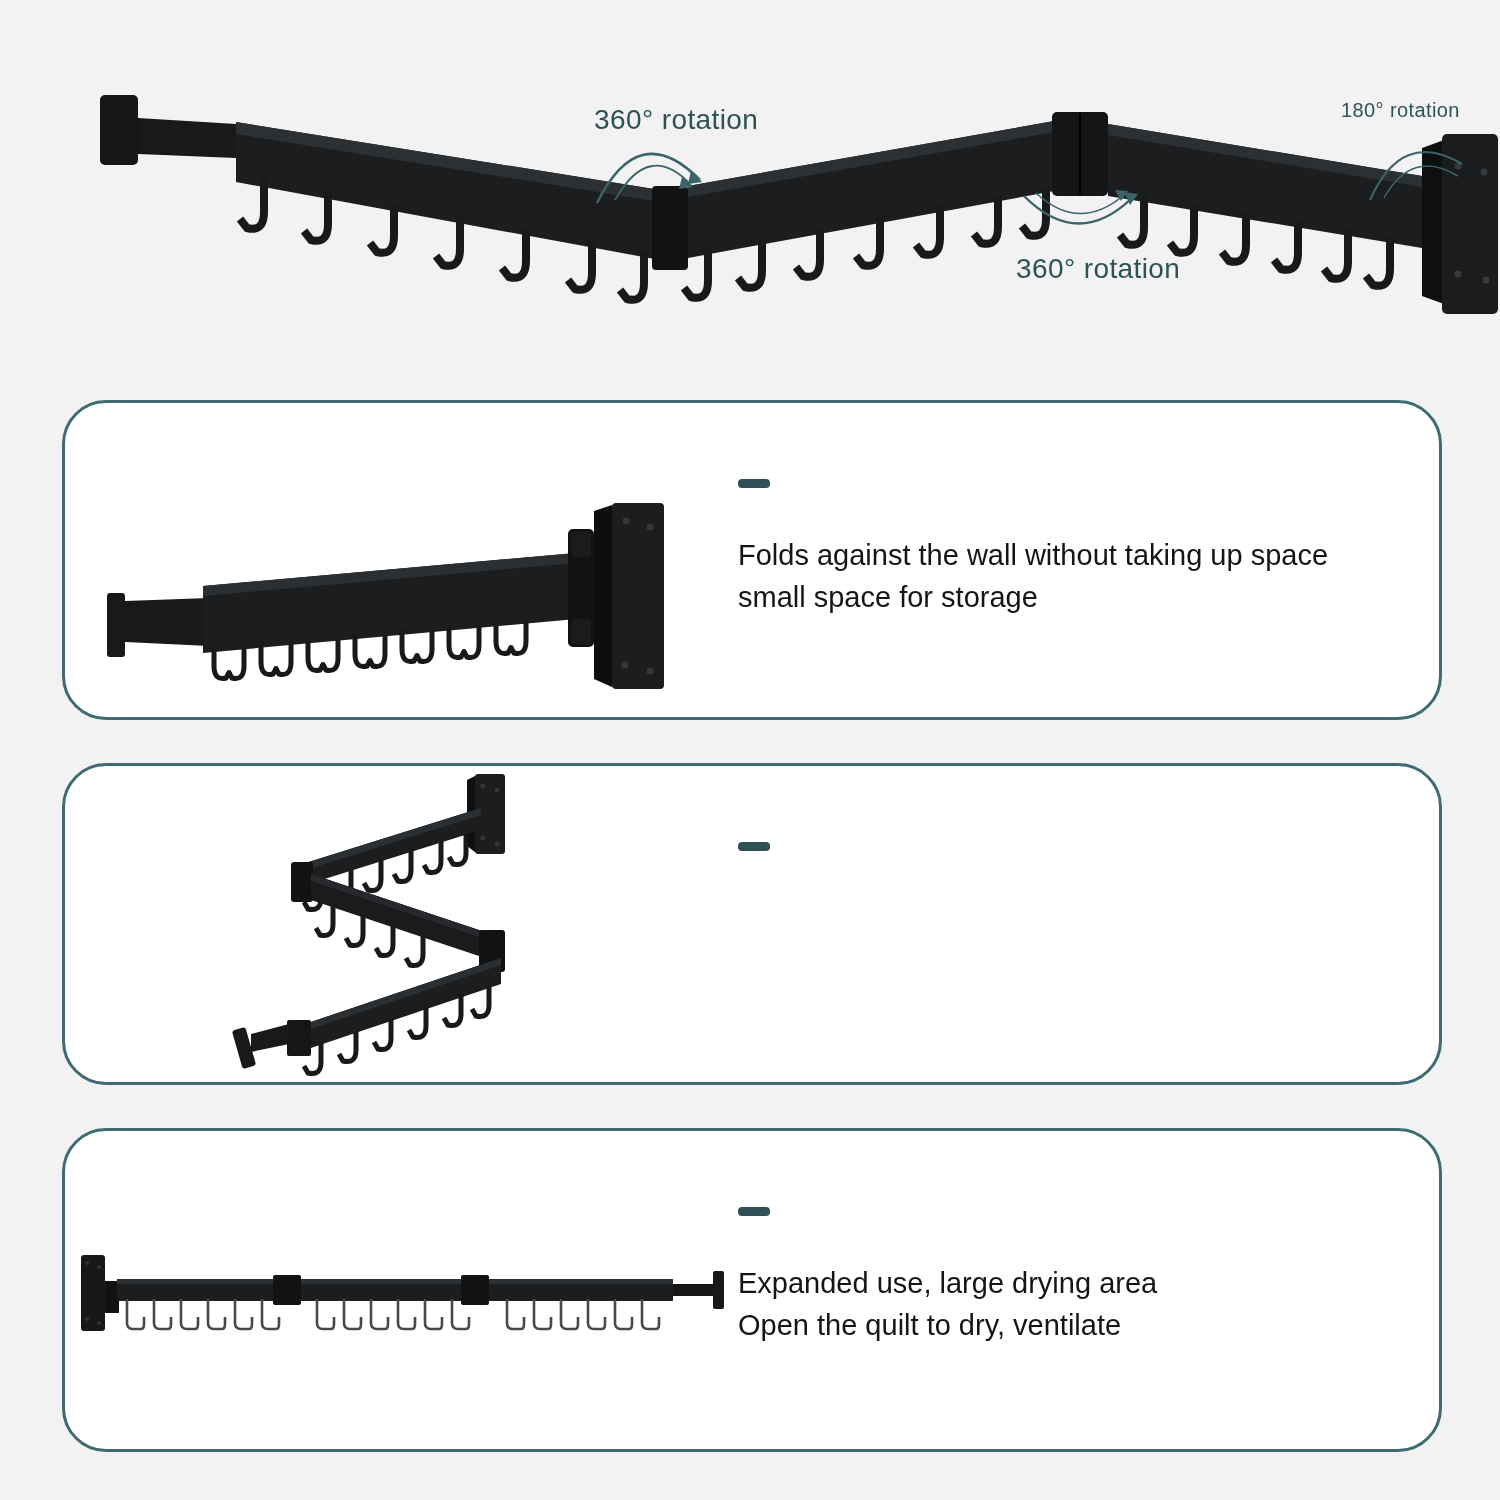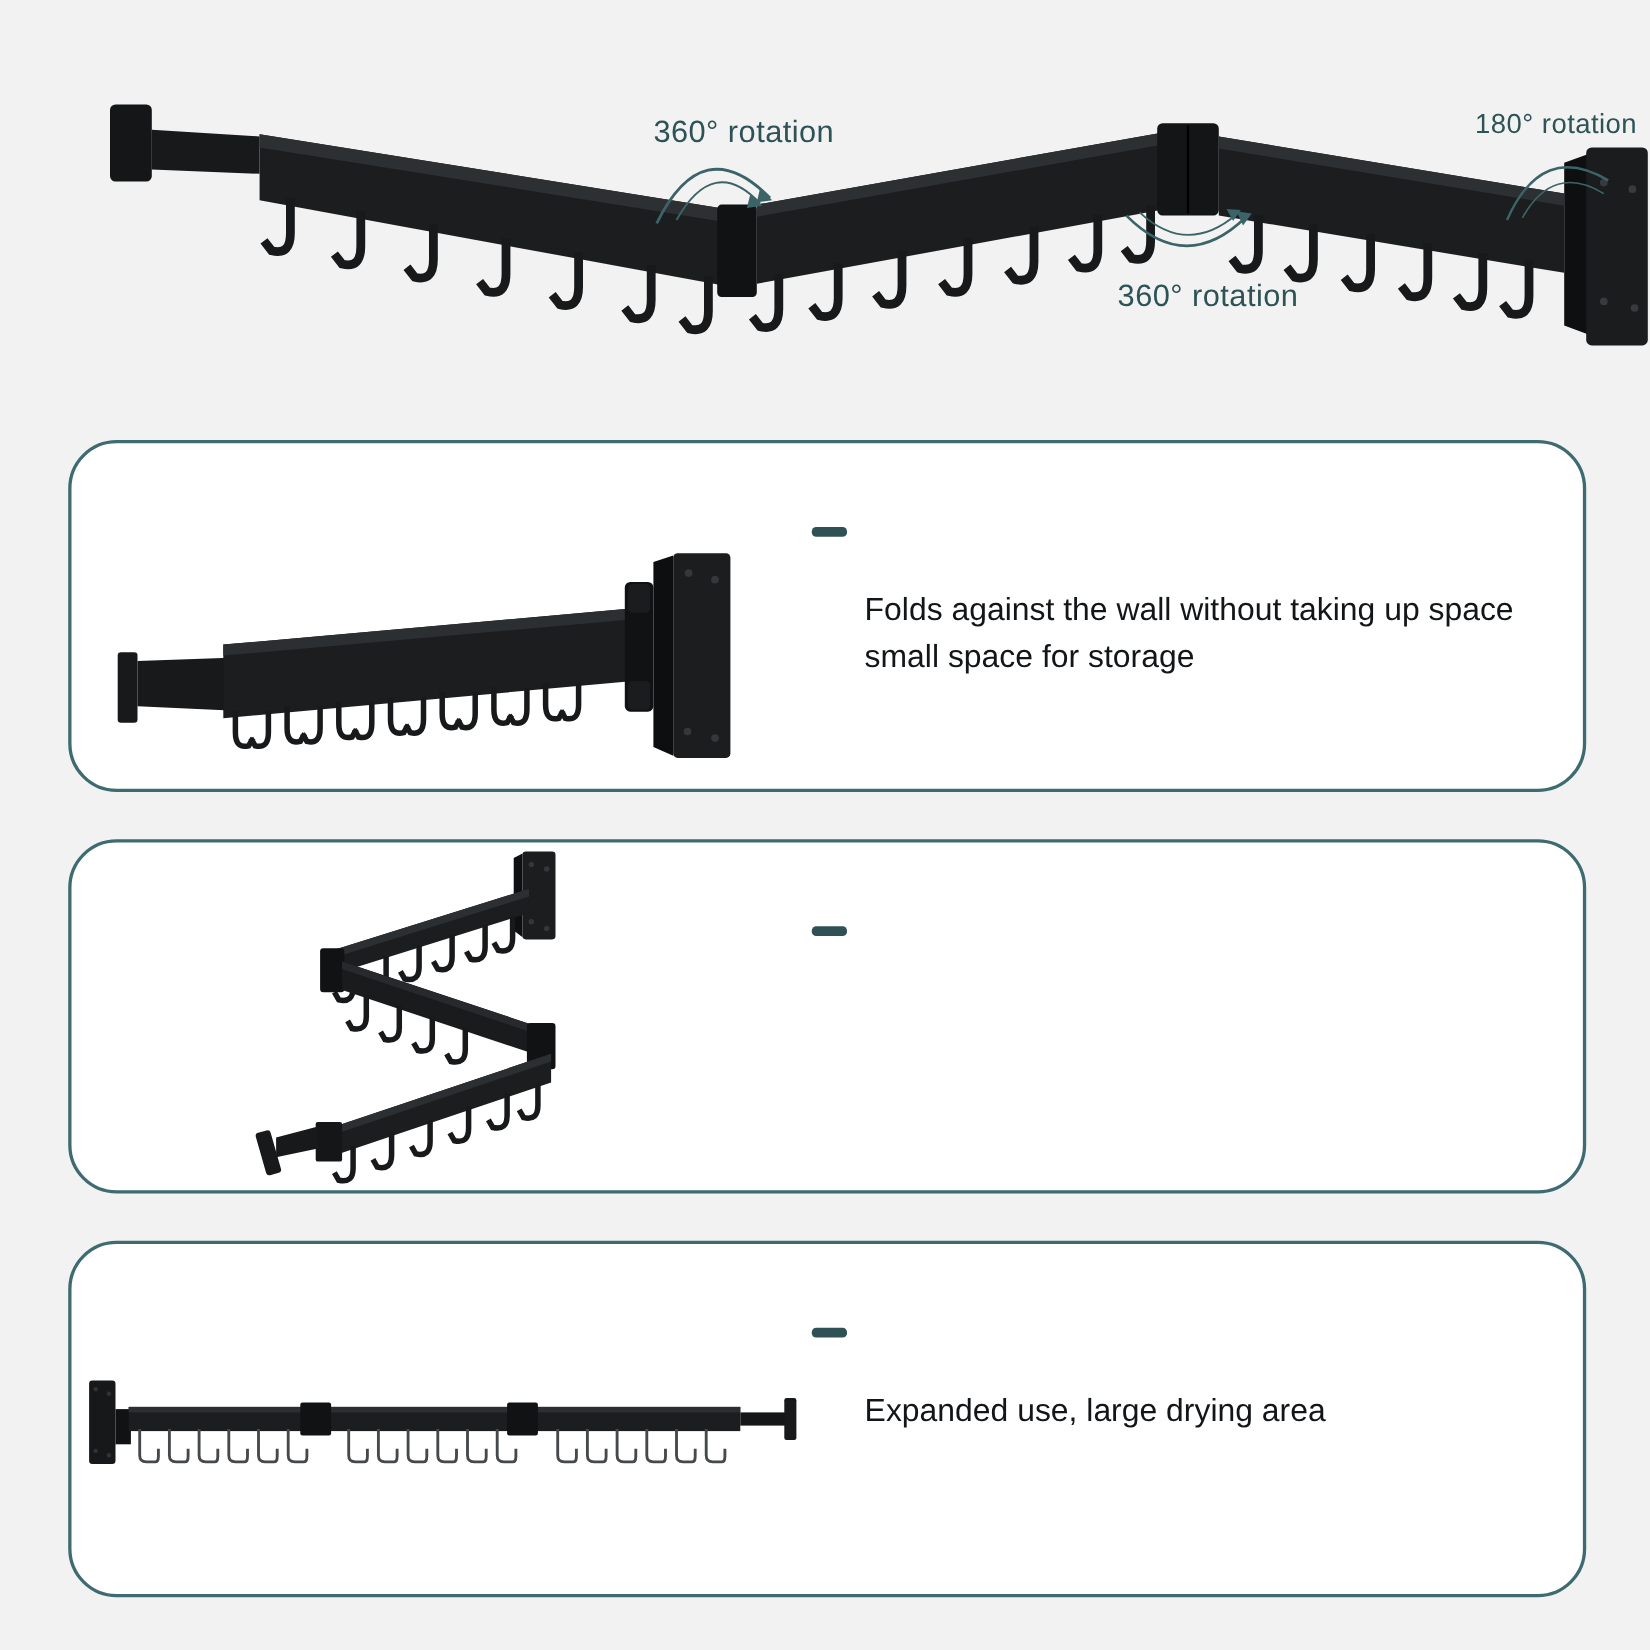--- a/index.html
+++ b/index.html
@@ -14,21 +14,21 @@
   
   .hero { position:absolute; left:0; top:0; width:1500px; height:390px;margin-left:48px; }
   .hero svg { position:absolute; left:0; top:0; }
   .ann {
     position:absolute;
     color:#2d5356;
     letter-spacing:.4px;
     white-space:nowrap;
   }
   #ann-left  { left:546px;  top:104px; font-size:28px; }
-  #ann-right { left:1293px; top:99px;  font-size:25px; }
+  #ann-right { left:1293px; top:99px;  font-size:20px; }
   #ann-mid   { left:968px;  top:253px; font-size:28px; }
 
   
   .panel {
     position:absolute;
     left:62px;
     width:1380px;
     background:#ffffff;
     border:3px solid #3e6b71;
     border-radius:44px;
@@ -47,21 +47,21 @@
     border-radius:4px;
   }
   .copy {
     position:absolute;
     left:673px; top:131px;
     width:730px;
     font-size:29px;
     line-height:42px;
     color:#131618;
   }
-  .copy p { white-space:nowrap;margin-left:48px; }
+  .copy p { white-space:nowrap; }
 </style>
 </head>
 <body>
 
 <div>
 
   <section class="hero">
     <svg width="1500" height="390" viewBox="0 0 1500 390">
       <defs>
         <path id="hk" d="M0,0 L0,32 C0,45 -5,51 -17,48 L-24,39" fill="none" stroke="#17191b" stroke-width="8"></path>
@@ -274,16 +274,17 @@
         <use href="#p3h" transform="translate(463,168)"></use>
         <use href="#p3h" transform="translate(490,168)"></use>
         <use href="#p3h" transform="translate(517,168)"></use>
         <use href="#p3h" transform="translate(544,168)"></use>
         <use href="#p3h" transform="translate(571,168)"></use>
       </g>
     </svg>
     <div class="dash"></div>
     <div class="copy">
       <p>Expanded use, large drying area</p>
+      <p>Open the quilt to dry, ventilate</p>
     </div>
   </section>
 
 </div>
 
 </body></html>

